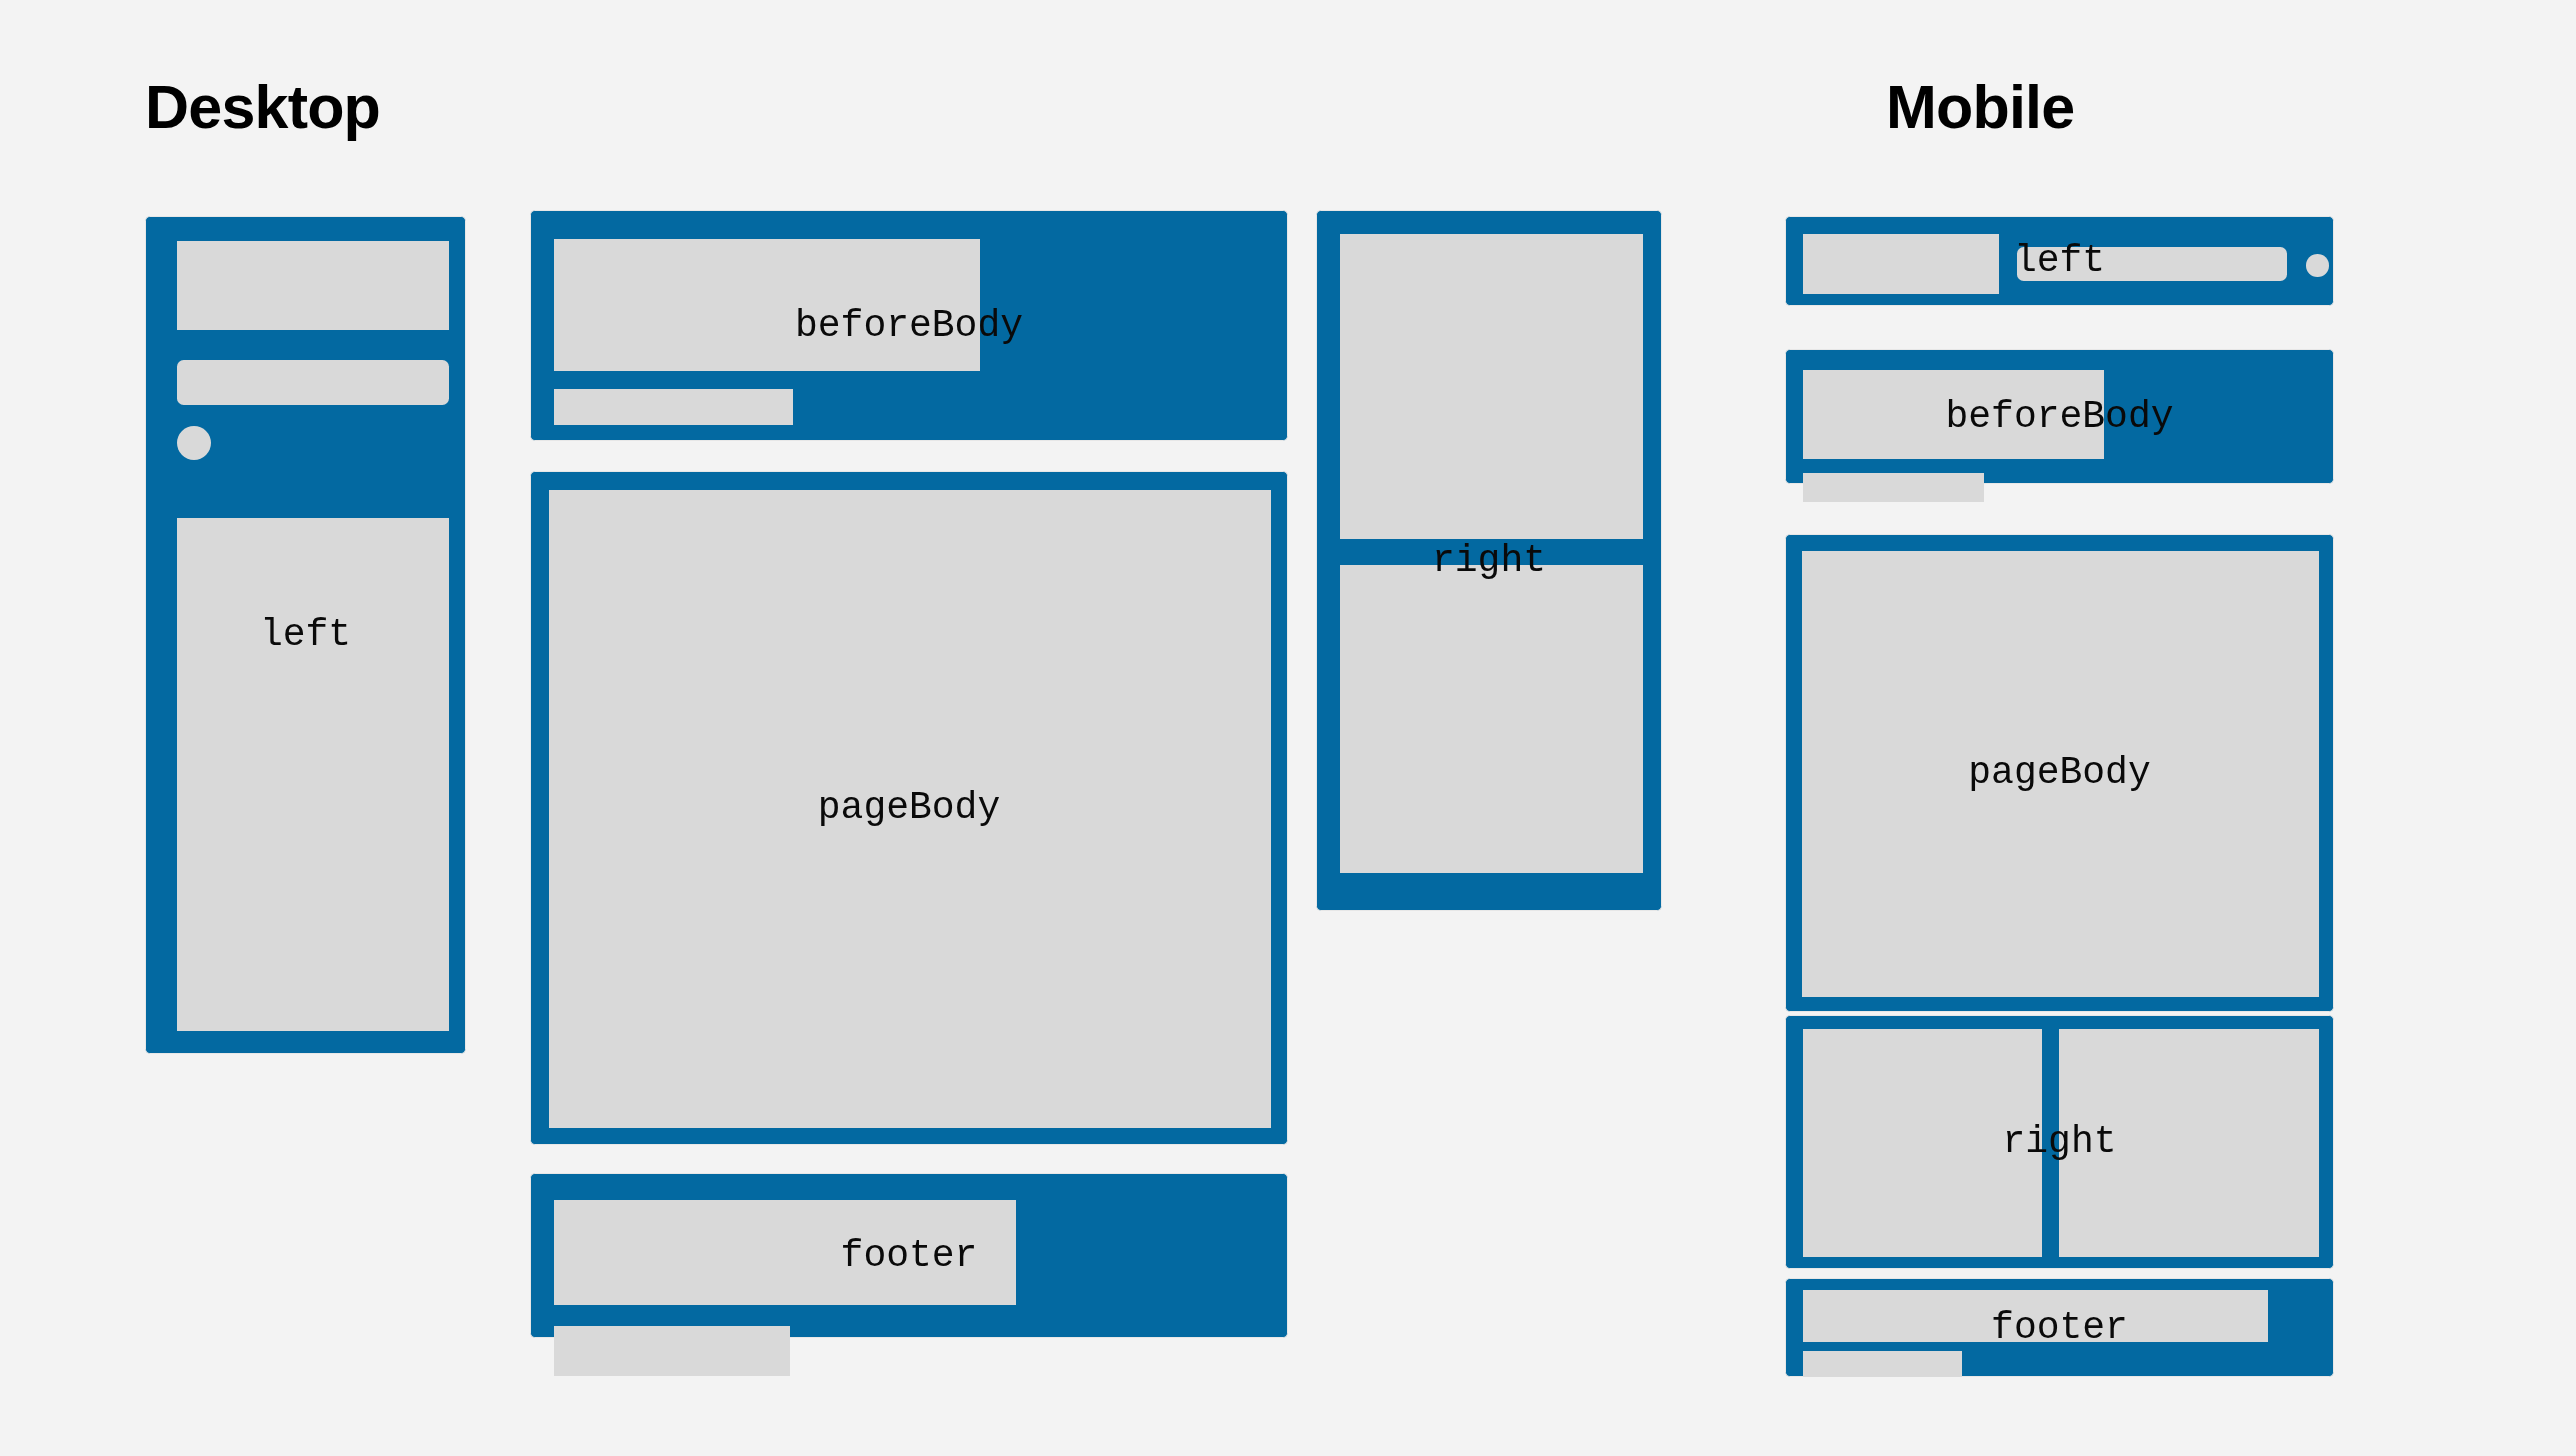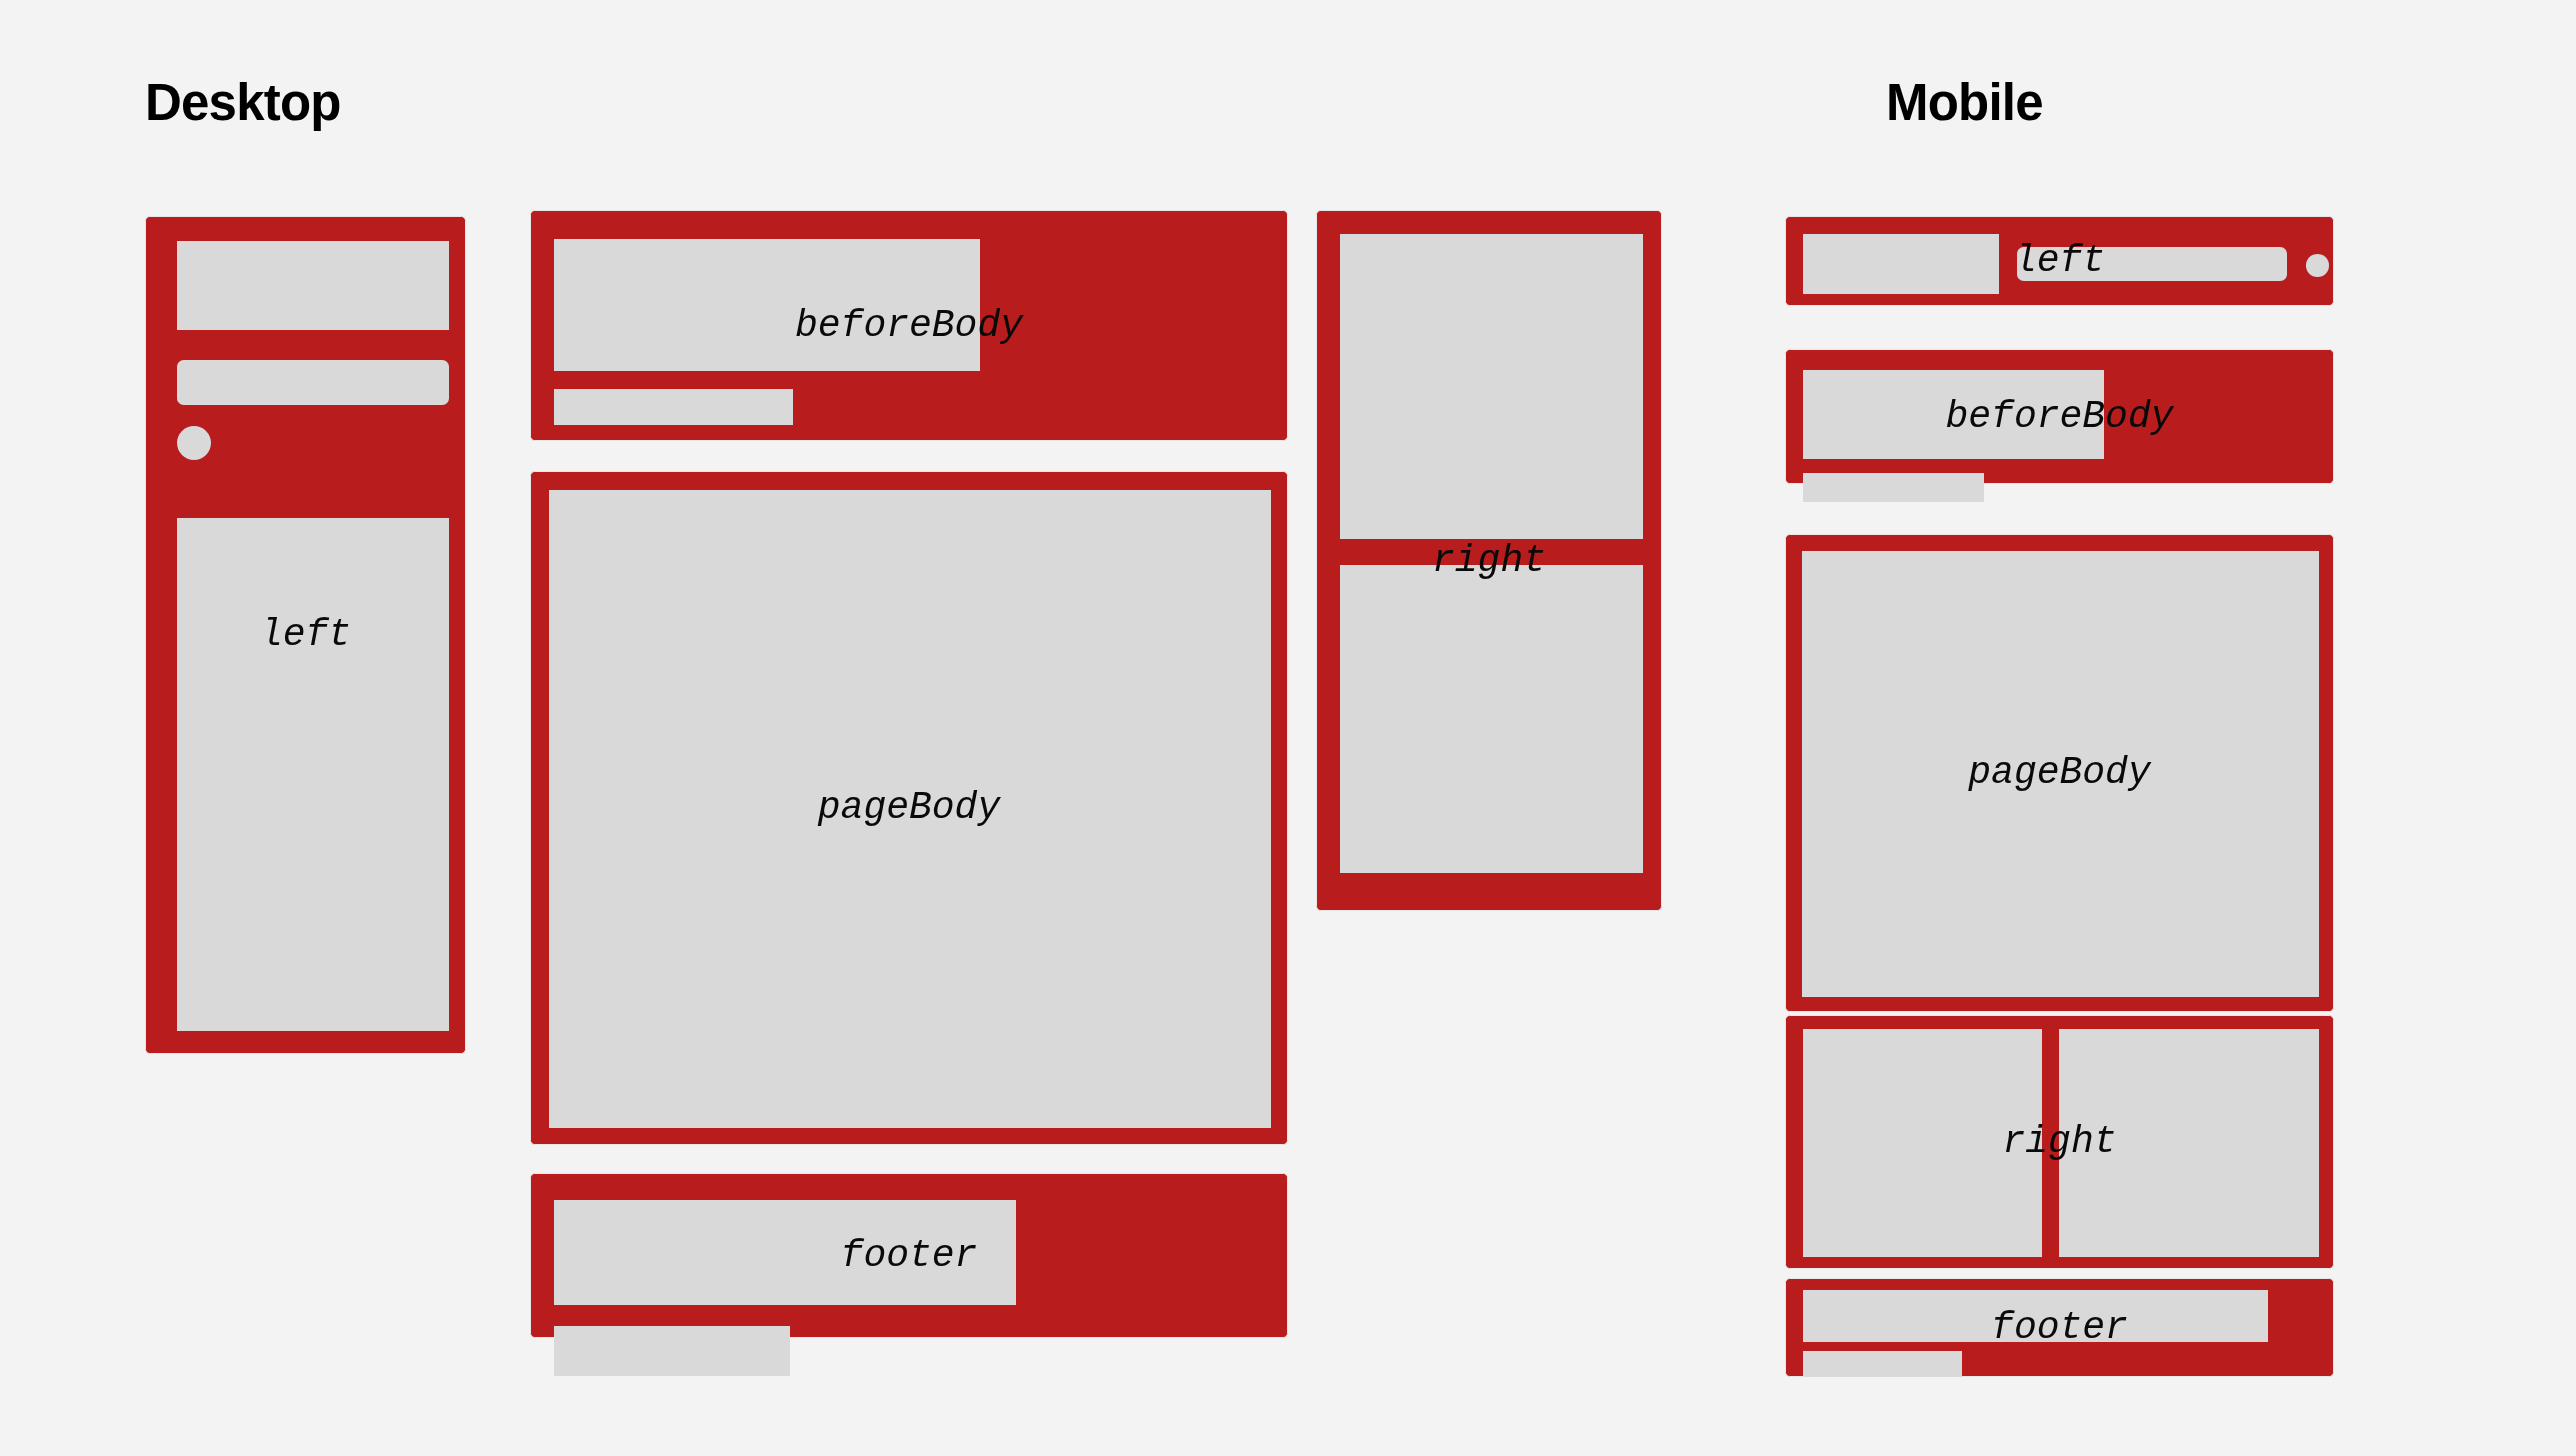--- a/index.html
+++ b/index.html
@@ -17,36 +17,35 @@
     width: 2576px;
     height: 1456px;
     background: #f3f3f3;
   }
 
   
   .section-title {
     position: absolute;
     font-family: "Liberation Sans", sans-serif;
     font-weight: 700;
-    font-size: 51px;
+    font-size: 61px;
     line-height: 1;
     letter-spacing: -0.8px;
     color: #000000;
     white-space: nowrap;
   }
   #desktop-title { left: 145px; top: 77px; }
   #mobile-title  { left: 1886px; top: 77px; }
 
   
   .card {
     position: absolute;
-    background: #b91c1c;
+    background: #0369a1;
     border: 0.9px solid #e7e7e7;
     border-radius: 4.7px;
-    font-style: italic;
   }
 
   
   .blk {
     position: absolute;
     background: #d9d9d9;
   }
   .blk.rounded { border-radius: 6.6px; }
   .blk.circle  { border-radius: 50%; }
 

